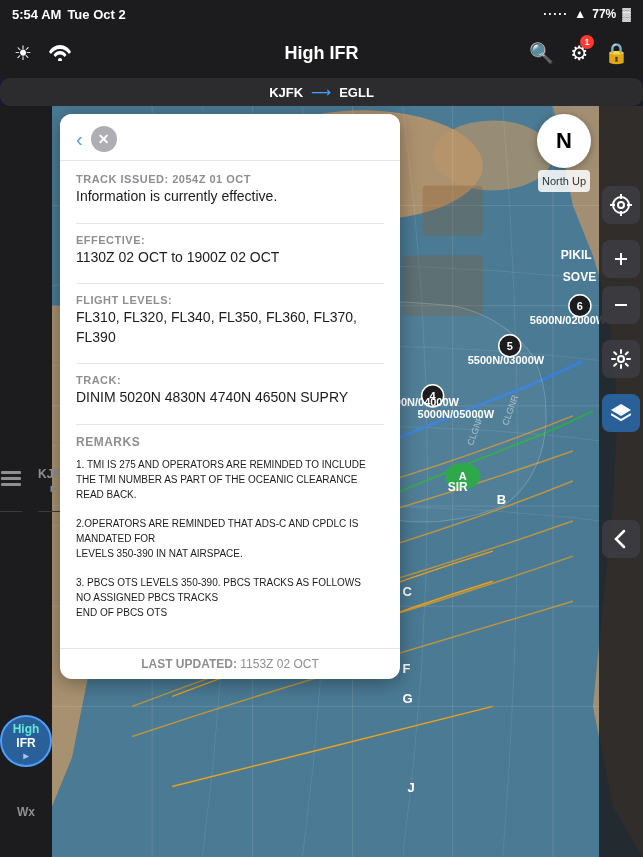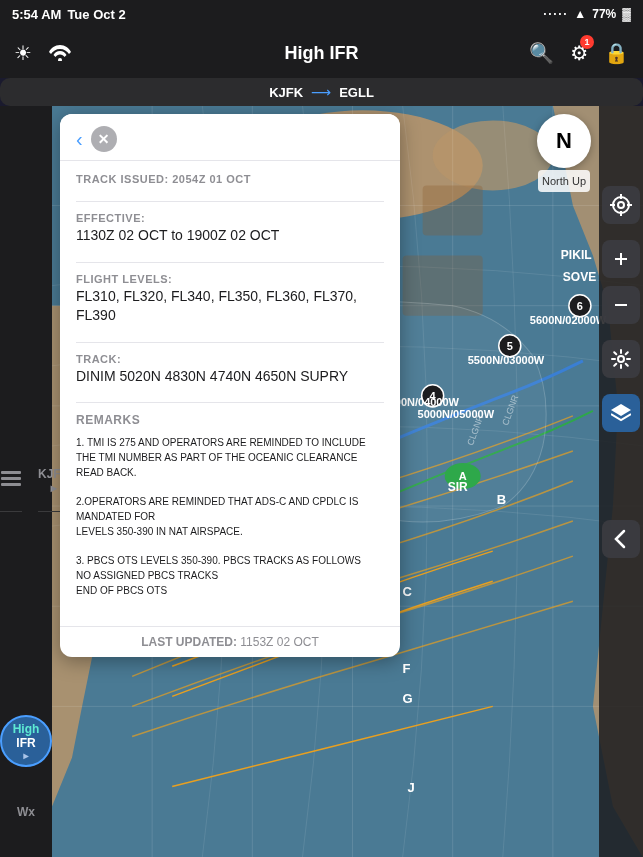--- a/index.html
+++ b/index.html
@@ -557,20 +557,21 @@
         <span class="panel-back">‹</span>
         <div class="panel-close">
           <span>✕</span>
         </div>
       </div>
 
       <div id="panel-content">
 
         <div class="info-section">
           <div class="info-label">TRACK ISSUED: 2054Z 01 OCT</div>
+          <div class="info-value">Information is currently effective.</div>
         </div>
 
         <div class="divider"></div>
 
         <div class="info-section">
           <div class="info-label">EFFECTIVE:</div>
           <div class="info-value">1130Z 02 OCT to 1900Z 02 OCT</div>
         </div>
 
         <div class="divider"></div>

